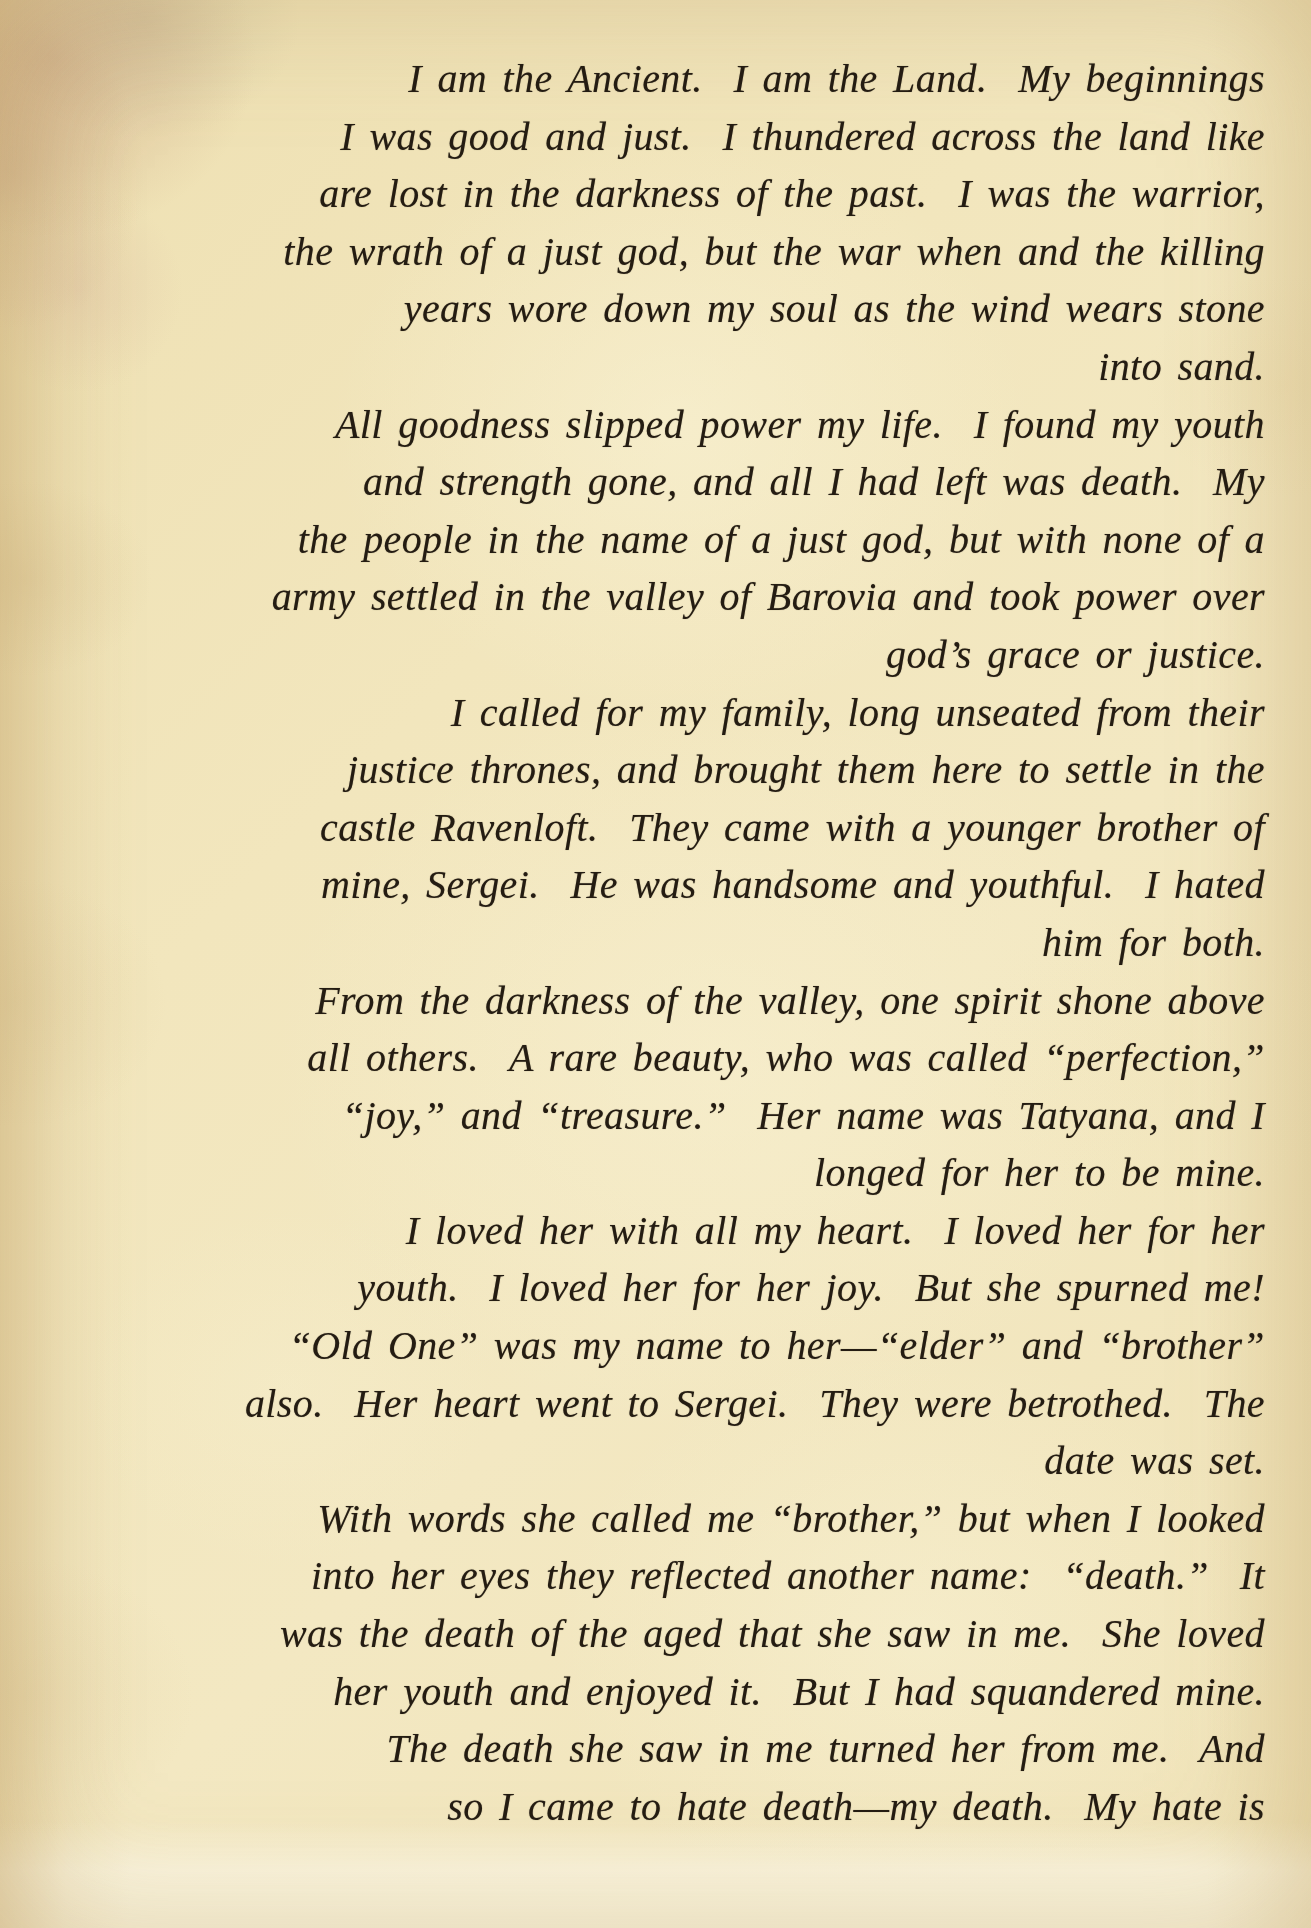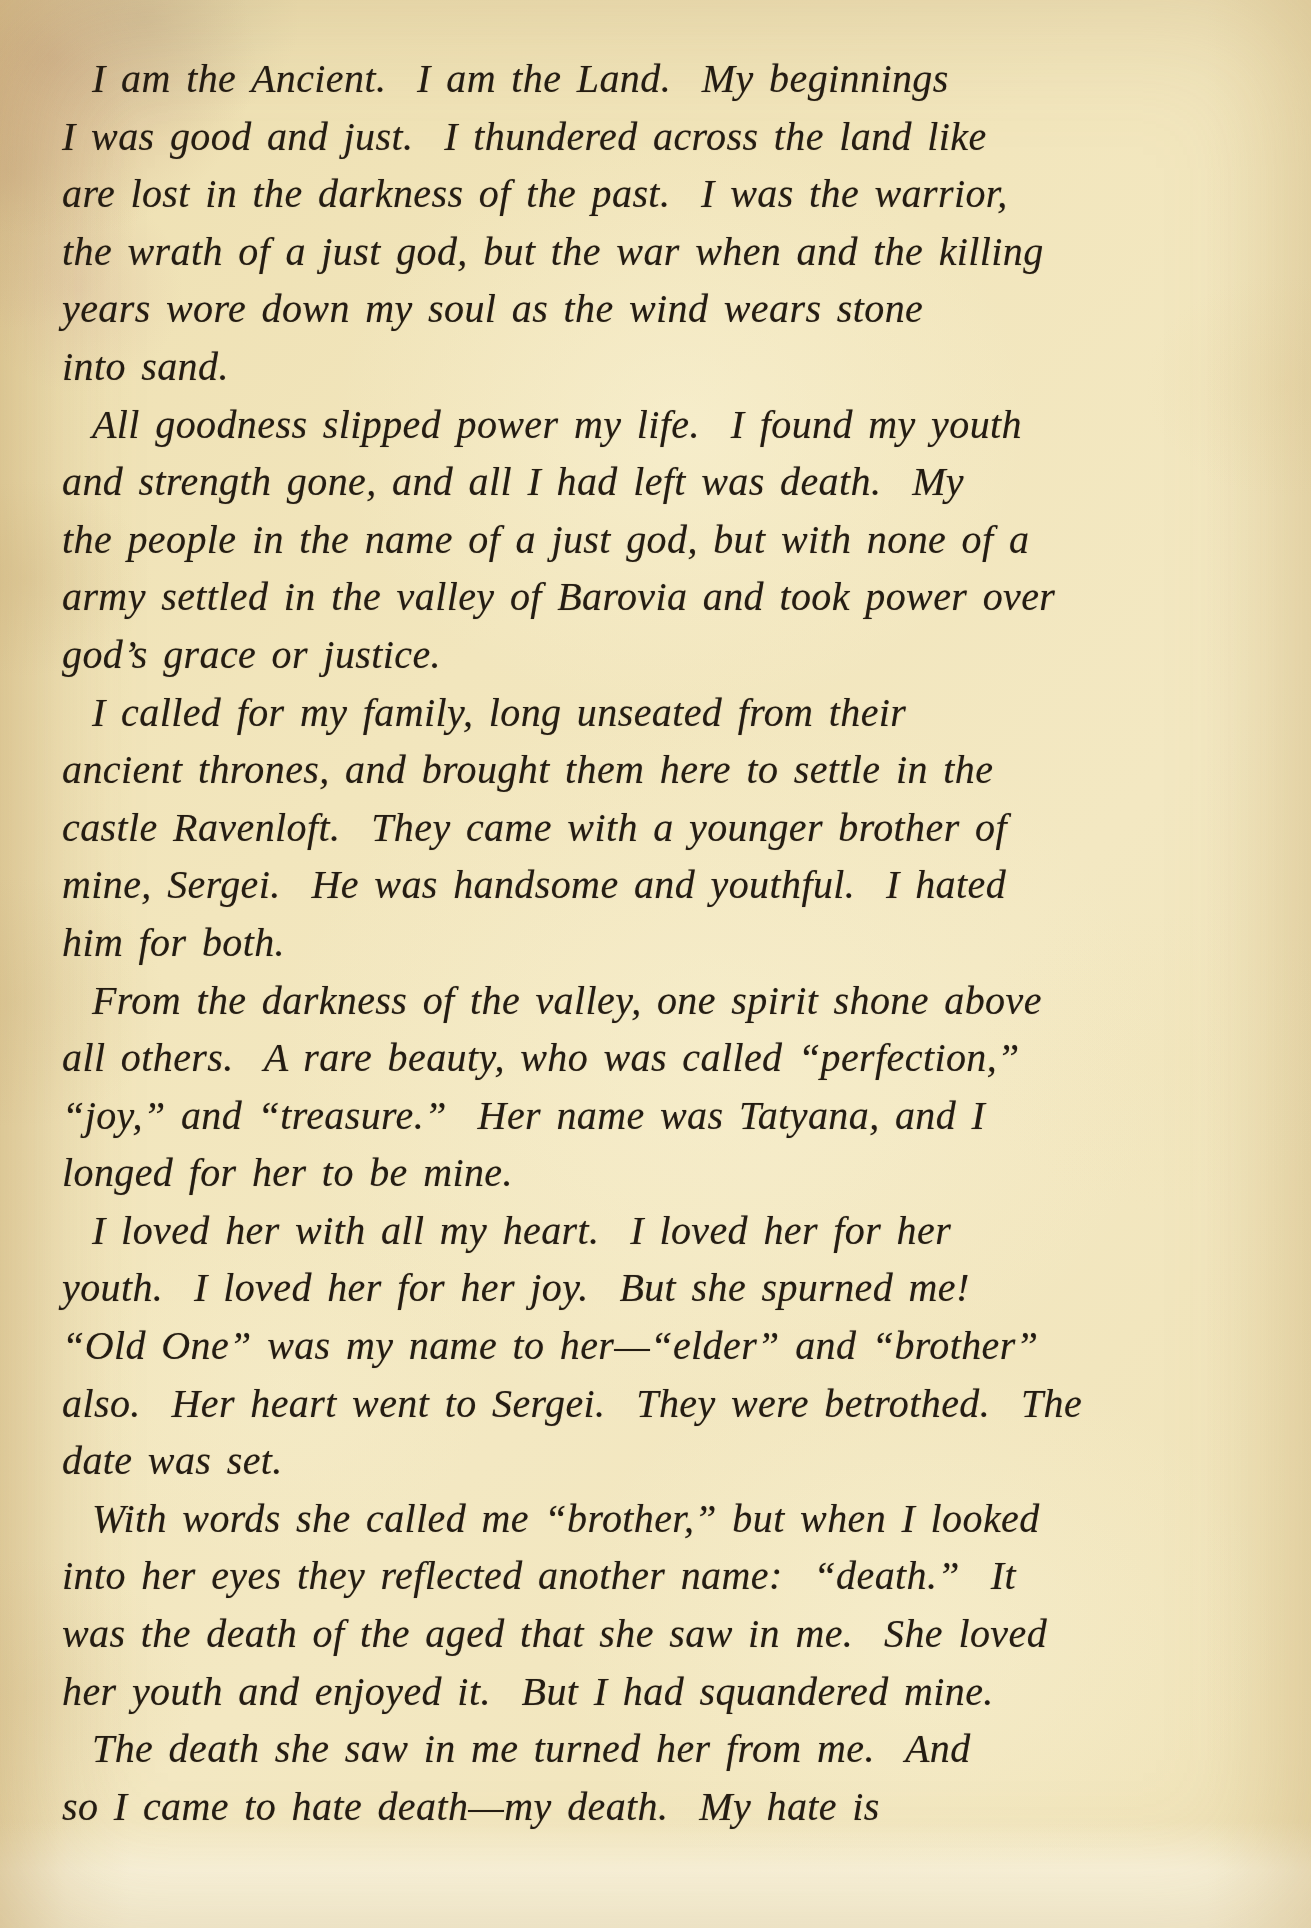--- a/index.html
+++ b/index.html
@@ -62,20 +62,21 @@
     letter-spacing: 0.4px;
     word-spacing: 5px;
     text-shadow: 0 0 1px rgba(36,28,18,0.45);
   }
 
   .paragraph { margin: 0; }
 
   .line {
     white-space: pre;
     height: 57.6px;
+    text-align: right;
   }
 
   .line.first { padding-left: 30px; }
 </style>
 </head>
 <body>
 
 <div class="page">
   <div class="letter-body">
       <div class="paragraph">
@@ -88,21 +89,21 @@
       </div>
       <div class="paragraph">
         <div class="line first">All goodness slipped power my life.  I found my youth</div>
         <div class="line">and strength gone, and all I had left was death.  My</div>
         <div class="line">the people in the name of a just god, but with none of a</div>
         <div class="line">army settled in the valley of Barovia and took power over</div>
         <div class="line">god’s grace or justice.</div>
       </div>
       <div class="paragraph">
         <div class="line first">I called for my family, long unseated from their</div>
-        <div class="line">ancient thrones, and brought them here to settle in the</div>
+        <div class="line">justice thrones, and brought them here to settle in the</div>
         <div class="line">castle Ravenloft.  They came with a younger brother of</div>
         <div class="line">mine, Sergei.  He was handsome and youthful.  I hated</div>
         <div class="line">him for both.</div>
       </div>
       <div class="paragraph">
         <div class="line first">From the darkness of the valley, one spirit shone above</div>
         <div class="line">all others.  A rare beauty, who was called “perfection,”</div>
         <div class="line">“joy,” and “treasure.”  Her name was Tatyana, and I</div>
         <div class="line">longed for her to be mine.</div>
       </div>

